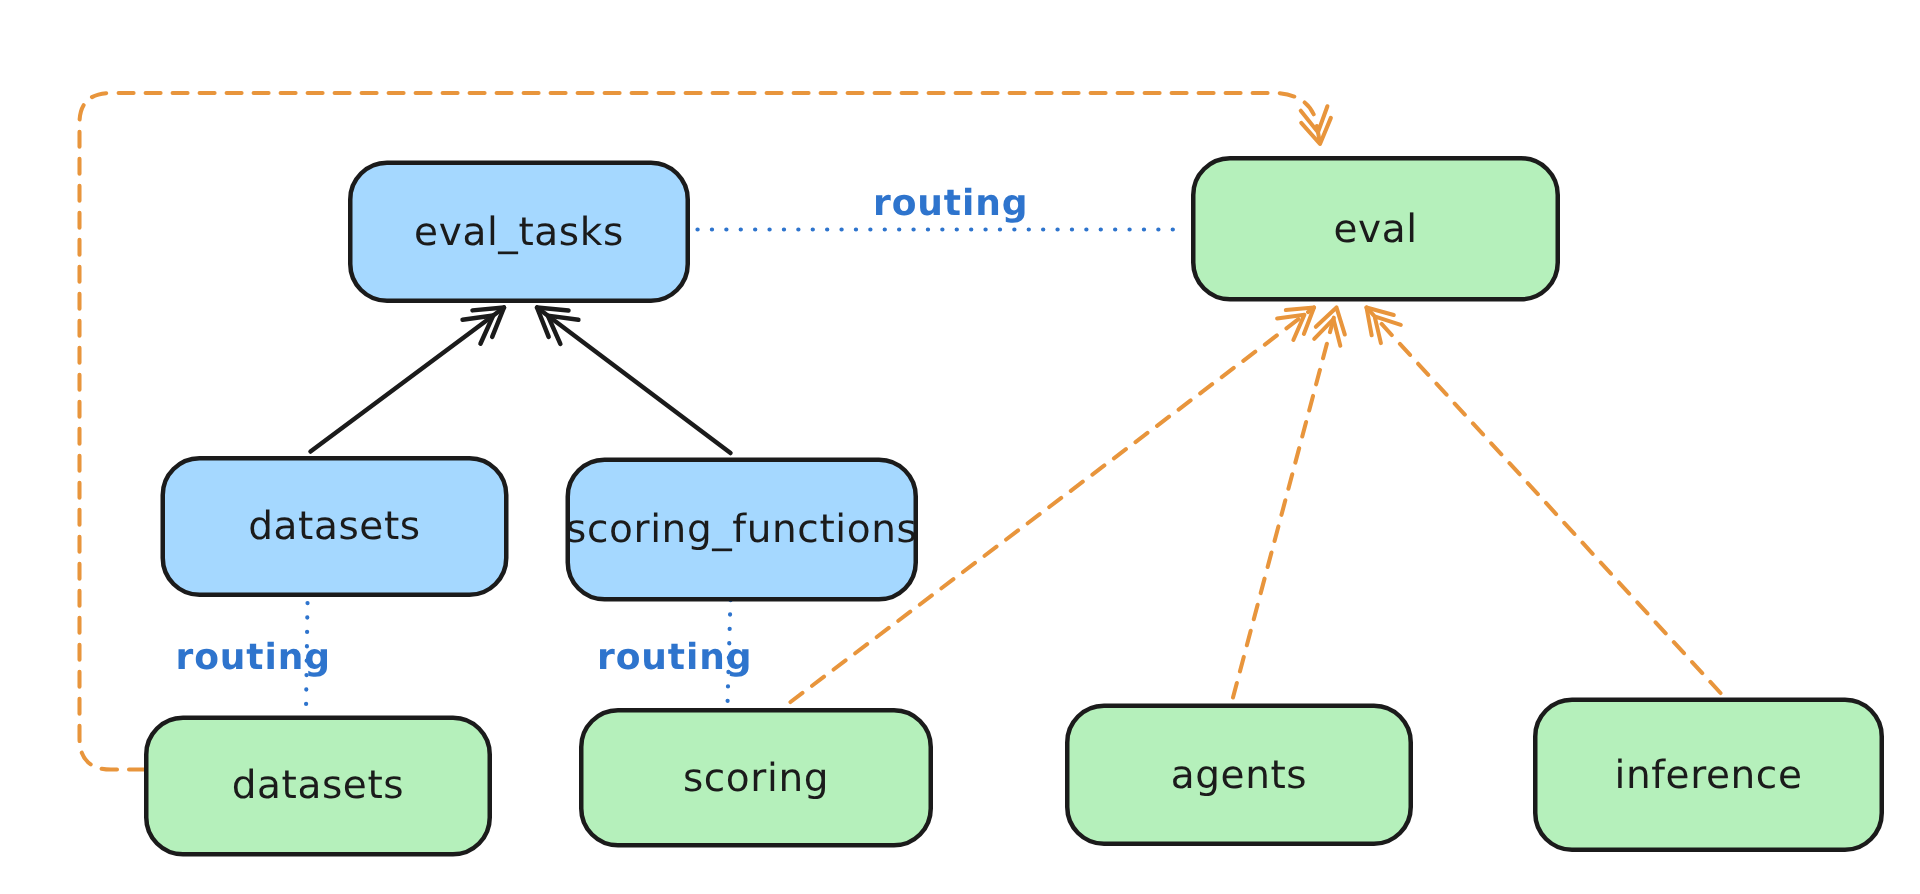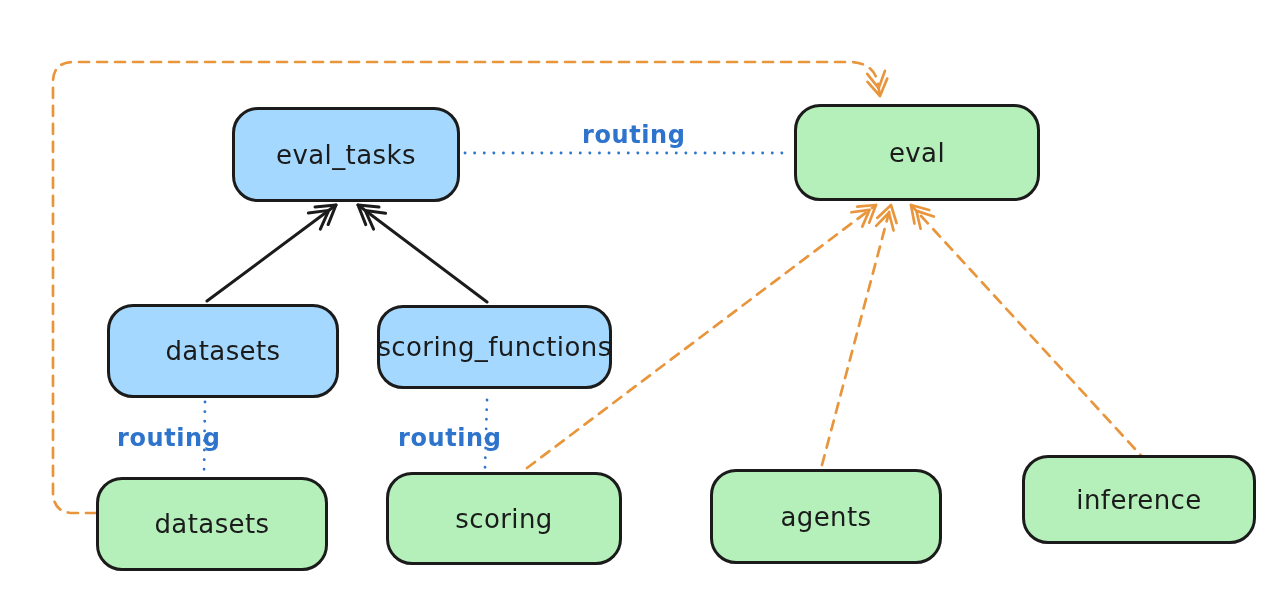--- a/index.html
+++ b/index.html
@@ -91,37 +91,37 @@
   </div>
 
   <div class="node provider" style="left:794px; top:104px; width:246px; height:97px;">
     <span>eval</span>
   </div>
 
   <div class="node api" style="left:107px; top:304px; width:232px; height:94px;">
     <span>datasets</span>
   </div>
 
-  <div class="node api" style="left:377px; top:305px; width:235px; height:84px;">
+  <div class="node api" style="left:377px; top:305px; width:235px; height:96px;">
     <span>scoring_functions</span>
   </div>
 
   <div class="node provider" style="left:96px; top:477px; width:232px; height:94px;">
     <span>datasets</span>
   </div>
 
   <div class="node provider" style="left:710px; top:469px; width:232px; height:95px;">
     <span>agents</span>
   </div>
 
   <div class="node provider" style="left:386px; top:472px; width:236px; height:93px;">
     <span>scoring</span>
   </div>
 
-  <div class="node provider" style="left:1022px; top:455px; width:234px; height:89px;text-align:right;">
+  <div class="node provider" style="left:1022px; top:465px; width:234px; height:103px;text-align:right;">
     <span>inference</span>
   </div>
 
   <div class="routing-label" style="left:582px; top:121px;">routing</div>
 
   <div class="routing-label" style="left:117px; top:424px;">routing</div>
 
   <div class="routing-label" style="left:398px; top:424px;">routing</div>
 
 </div>

